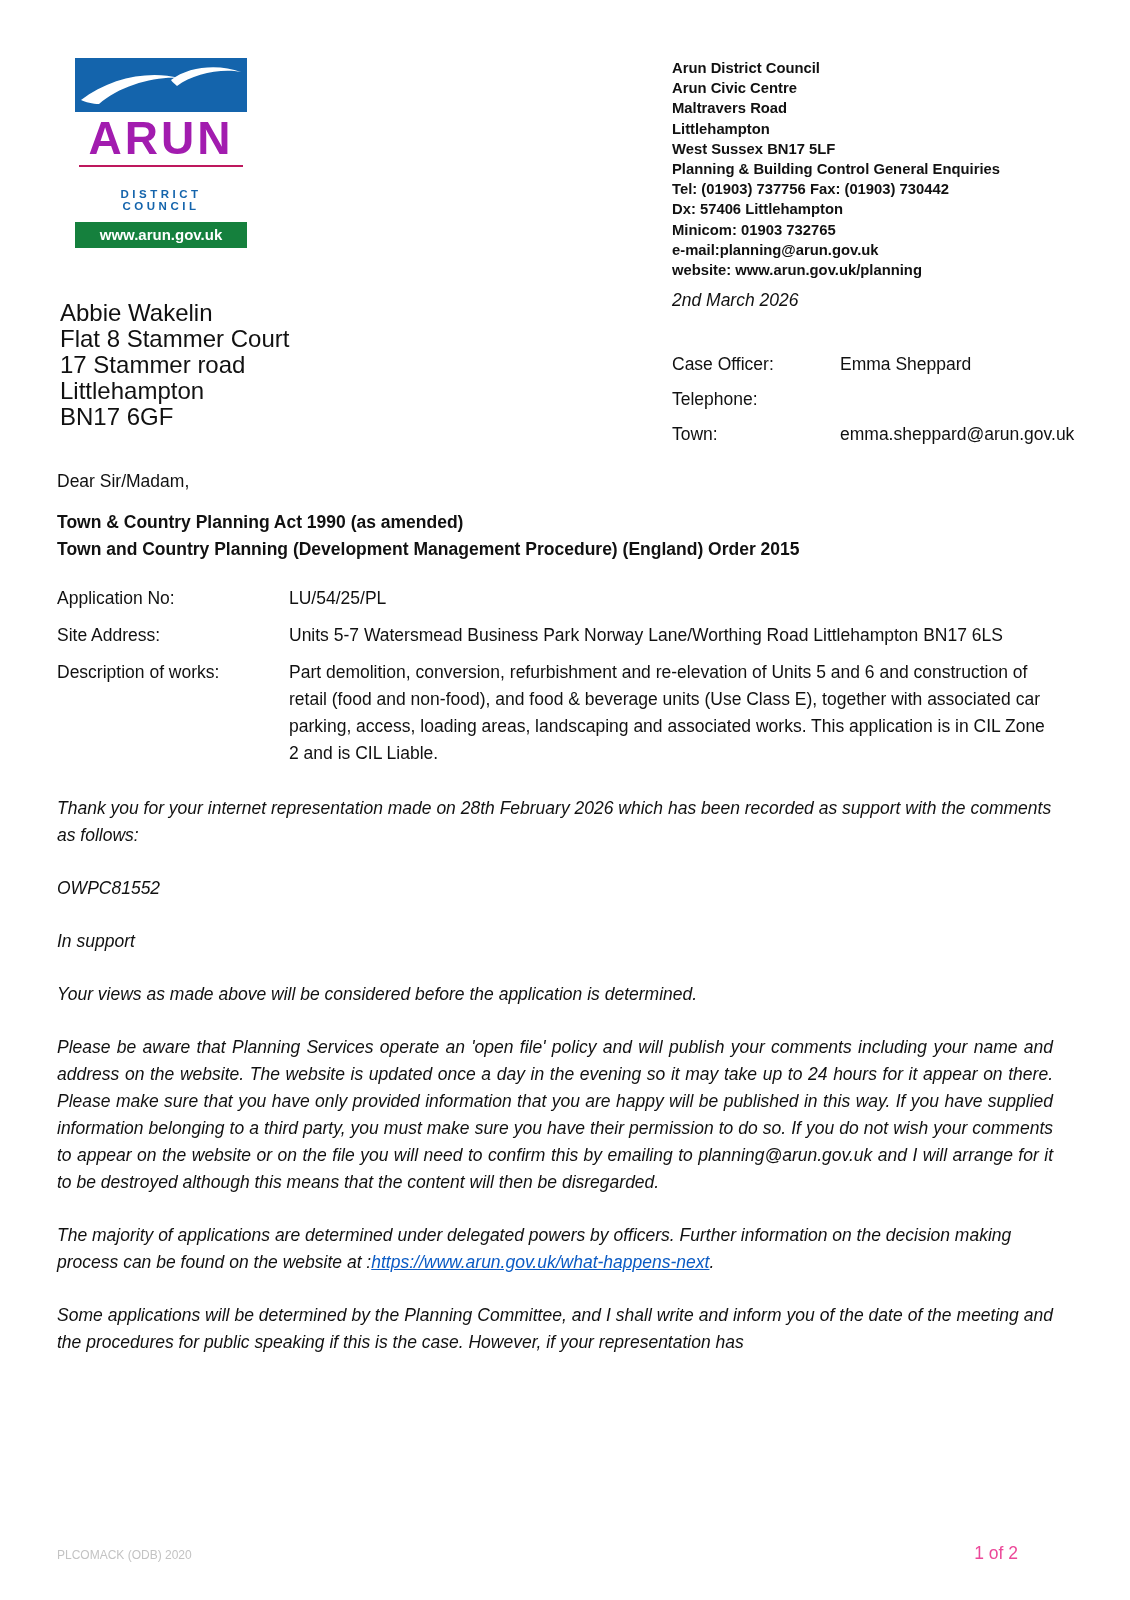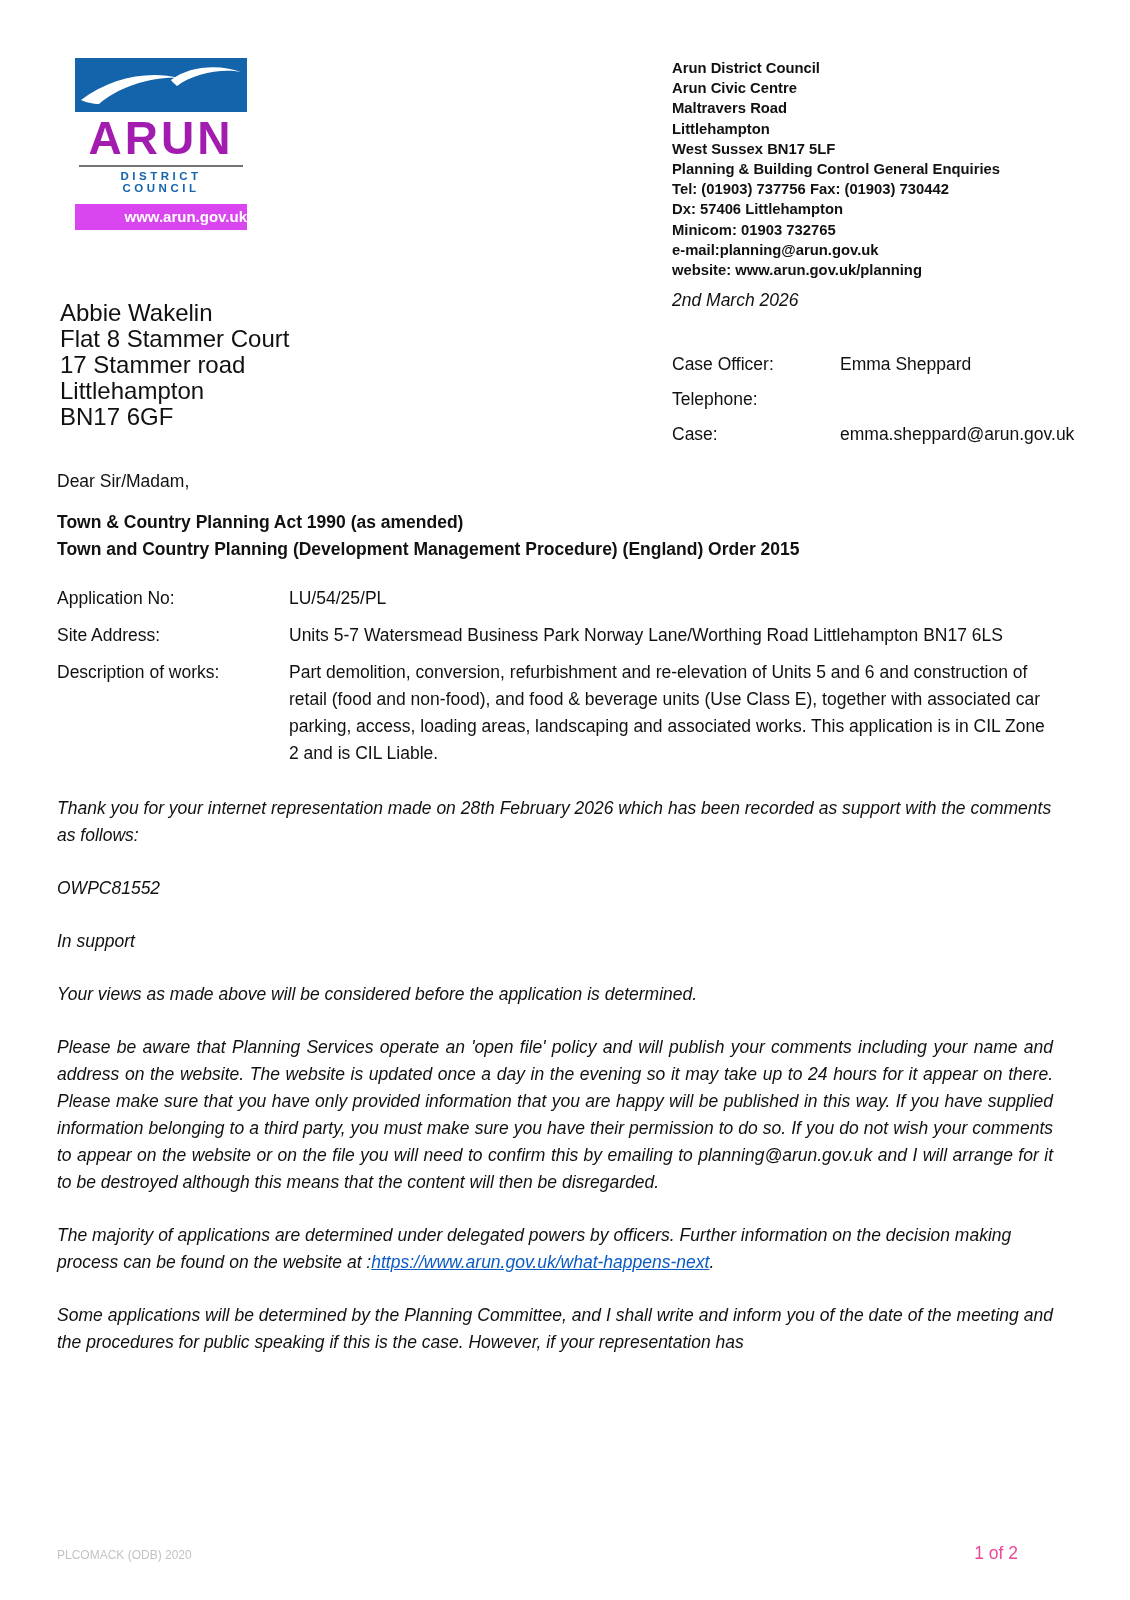--- a/index.html
+++ b/index.html
@@ -16,25 +16,25 @@
 
   
   .logo { position:absolute; left:75px; top:58px; width:172px; }
   .logo-birds { display:block; width:172px; height:54px; }
   .logo-name {
     color:#a21caf; font-weight:bold; font-size:46px; letter-spacing:3px;
     text-align:center; line-height:1.05; padding-top:2px;
   }
   .logo-sub {
     color:#1464ac; font-weight:bold; font-size:11.5px; letter-spacing:3.5px;
-    text-align:center; border-top:2px solid #737373; margin:3px 4px 0 4px; padding-top:3px;
+    text-align:center; border-top:2px solid #be185d; margin:3px 4px 0 4px; padding-top:21px;
   }
   .logo-web {
-    margin-top:10px; background:#d946ef; color:#fff; font-weight:bold;
-    font-size:15px; text-align:right; padding:4px 0 5px 0;
+    margin-top:10px; background:#15803d; color:#fff; font-weight:bold;
+    font-size:15px; text-align:center; padding:4px 0 5px 0;
   }
 
   
   .council-address { position:absolute; left:672px; top:58px; width:450px; }
   .council-address div { font-weight:bold; font-size:14.8px; line-height:20.2px; white-space:nowrap; }
 
   .date-line { position:absolute; left:672px; top:290px; font-size:17.5px;font-style:italic; }
 
   
   .recipient { position:absolute; left:60px; top:300px; }
@@ -117,21 +117,21 @@
   <div class="case-block">
     <div class="case-row">
       <div class="case-label">Case Officer:</div>
       <div class="case-value">Emma Sheppard</div>
     </div>
     <div class="case-row">
       <div class="case-label">Telephone:</div>
       <div class="case-value"></div>
     </div>
     <div class="case-row">
-      <div class="case-label">Case:</div>
+      <div class="case-label">Town:</div>
       <div class="case-value">emma.sheppard@arun.gov.uk</div>
     </div>
   </div>
 
   <div class="content">
 
     <p class="salutation">Dear Sir/Madam,</p>
 
     <div class="bold-heading">
       <div>Town &amp; Country Planning Act 1990 (as amended)</div>

